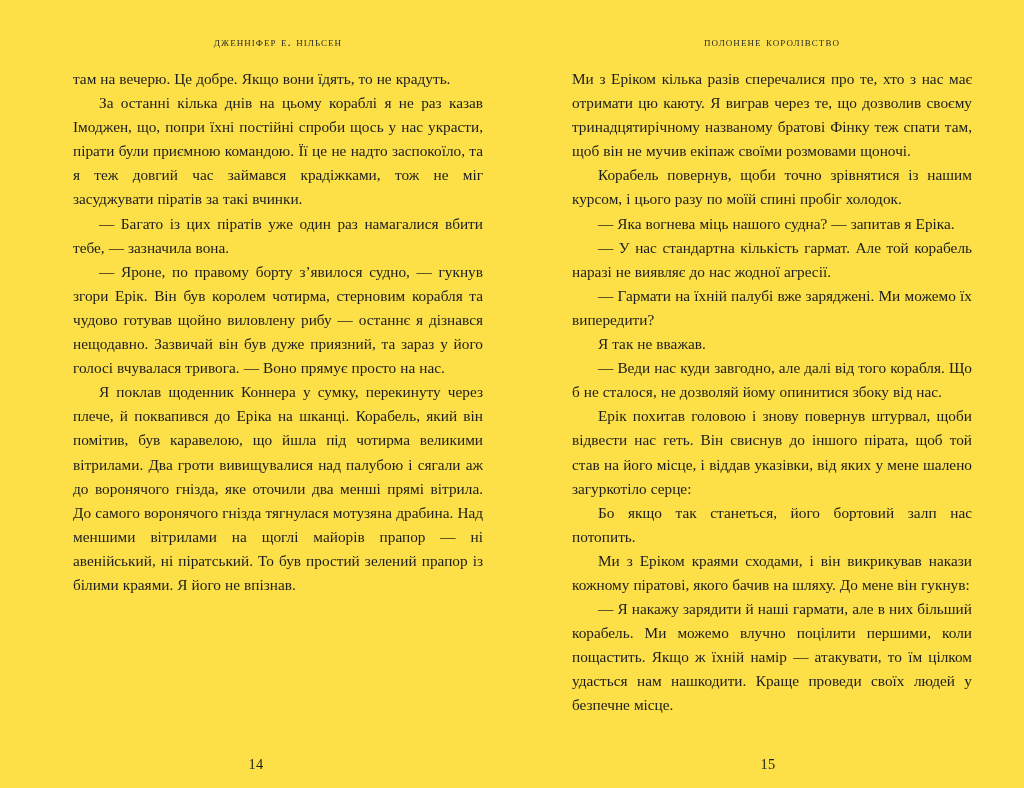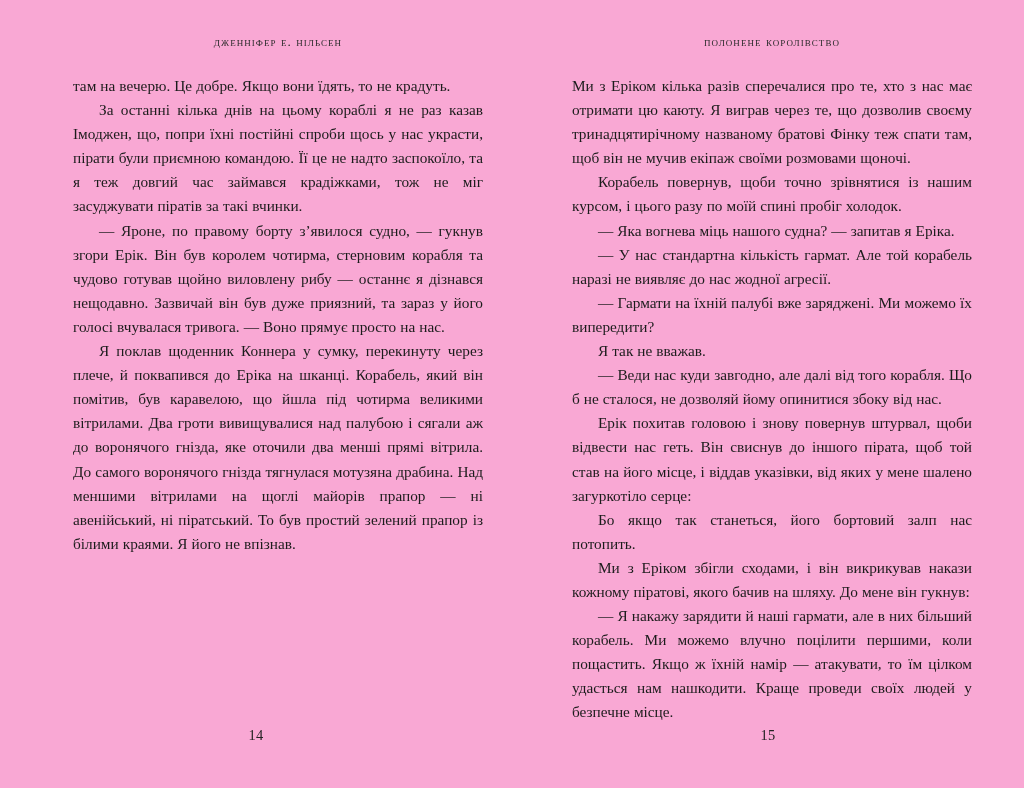--- a/index.html
+++ b/index.html
@@ -14,21 +14,21 @@
     overflow: hidden;
     font-family: "Liberation Serif", "DejaVu Serif", serif;
     color: #1c1c1c;
     -webkit-font-smoothing: antialiased;
   }
 
   .spread {
     position: relative;
     width: 1024px;
     height: 788px;
-    background: #f9a8d4;
+    background: #fde047;
     display: flex;
     box-sizing: border-box;
   }
 
   .page {
     position: relative;
     width: 512px;
     height: 788px;
     box-sizing: border-box;
   }
@@ -44,41 +44,41 @@
     text-transform: lowercase;
     color: #2a2a2a;
     margin-top: 34px;
     margin-bottom: 0;
     white-space: nowrap;
   }
   
   .running-head::first-letter { font-size: 1em; }
 
   .body-block {
-    margin-top: 24px;
+    margin-top: 17px;
   }
 
   p.para {
     margin: 0;
     font-size: 15.3px;
     line-height: 24.1px;
     text-align: justify;
     text-justify: inter-word;
     text-indent: 26px;
     hyphens: manual;
     word-spacing: 0.2px;
   }
 
   p.para.noindent {
     text-indent: 0;
   }
 
   .folio {
     position: absolute;
-    bottom: 44px;
+    bottom: 15px;
     width: 100%;
     left: 0;
     text-align: center;
     font-size: 14.4px;
     color: #222;
     letter-spacing: 0.4px;
   }
   .page-left  .folio { padding-right: 44px; }
   .page-right .folio { padding-right: 14px; }
 </style>
@@ -86,41 +86,42 @@
 <body>
 
 <div class="spread">
 
   <div class="page page-left">
     <div class="running-head">Дженніфер Е. Нільсен</div>
 
     <div class="body-block">
       <p class="para noindent">там на вечерю. Це добре. Якщо вони їдять, то не крадуть.</p>
       <p class="para">За останні кілька днів на цьому кораблі я не раз казав Імоджен, що, попри їхні постійні спроби щось у нас украсти, пірати були приємною командою. Її це не надто заспокоїло, та я теж довгий час займався крадіжками, тож не міг засуджувати піратів за такі вчинки.</p>
+      <p class="para">— Багато із цих піратів уже один раз намагалися вбити тебе, — зазначила вона.</p>
       <p class="para">— Яроне, по правому борту з’явилося судно, — гукнув згори Ерік. Він був королем чотирма, стерновим корабля та чудово готував щойно виловлену рибу — останнє я дізнався нещодавно. Зазвичай він був дуже приязний, та зараз у його голосі вчувалася триво­га. — Воно прямує просто на нас.</p>
       <p class="para">Я поклав щоденник Коннера у сумку, перекинуту через плече, й поквапився до Еріка на шканці. Корабель, який він помітив, був каравелою, що йшла під чотирма великими вітрилами. Два гроти вивищувалися над палубою і сягали аж до воронячого гнізда, яке оточили два менші прямі вітрила. До самого воронячого гнізда тягнулася мотузяна драбина. Над меншими вітрилами на щоглі майорів прапор — ні авенійський, ні піратський. То був простий зелений прапор із білими краями. Я його не впізнав.</p>
     </div>
 
     <div class="folio">14</div>
   </div>
 
   <div class="page page-right">
     <div class="running-head">Полонене королівство</div>
 
     <div class="body-block">
       <p class="para noindent">Ми з Еріком кілька разів сперечалися про те, хто з нас має отримати цю каюту. Я виграв через те, що дозволив своєму тринадцятирічному названому братові Фінку теж спати там, щоб він не мучив екіпаж своїми розмовами щоночі.</p>
       <p class="para">Корабель повернув, щоби точно зрівнятися із нашим курсом, і цього разу по моїй спині пробіг холодок.</p>
       <p class="para">— Яка вогнева міць нашого судна? — запитав я Еріка.</p>
       <p class="para">— У нас стандартна кількість гармат. Але той корабель наразі не виявляє до нас жодної агресії.</p>
       <p class="para">— Гармати на їхній палубі вже заряджені. Ми можемо їх випередити?</p>
       <p class="para">Я так не вважав.</p>
       <p class="para">— Веди нас куди завгодно, але далі від того корабля. Що б не сталося, не дозволяй йому опинитися збоку від нас.</p>
       <p class="para">Ерік похитав головою і знову повернув штурвал, щоби відвести нас геть. Він свиснув до іншого пірата, щоб той став на його місце, і віддав указівки, від яких у мене шалено загуркотіло серце:</p>
       <p class="para">Бо якщо так станеться, його бортовий залп нас потопить.</p>
-      <p class="para">Ми з Еріком збігли сходами, і він викрикував накази кожному піратові, якого бачив на шляху. До мене він гукнув:</p>
+      <p class="para">Ми з Еріком краями сходами, і він викрикував накази кожному піратові, якого бачив на шляху. До мене він гукнув:</p>
       <p class="para">— Я накажу зарядити й наші гармати, але в них більший корабель. Ми можемо влучно поцілити першими, коли пощастить. Якщо ж їхній намір — атакувати, то їм цілком удасться нам нашкодити. Краще проведи своїх людей у безпечне місце.</p>
 
     </div>
 
     <div class="folio">15</div>
   </div>
 
 </div>
 
 </body></html>

